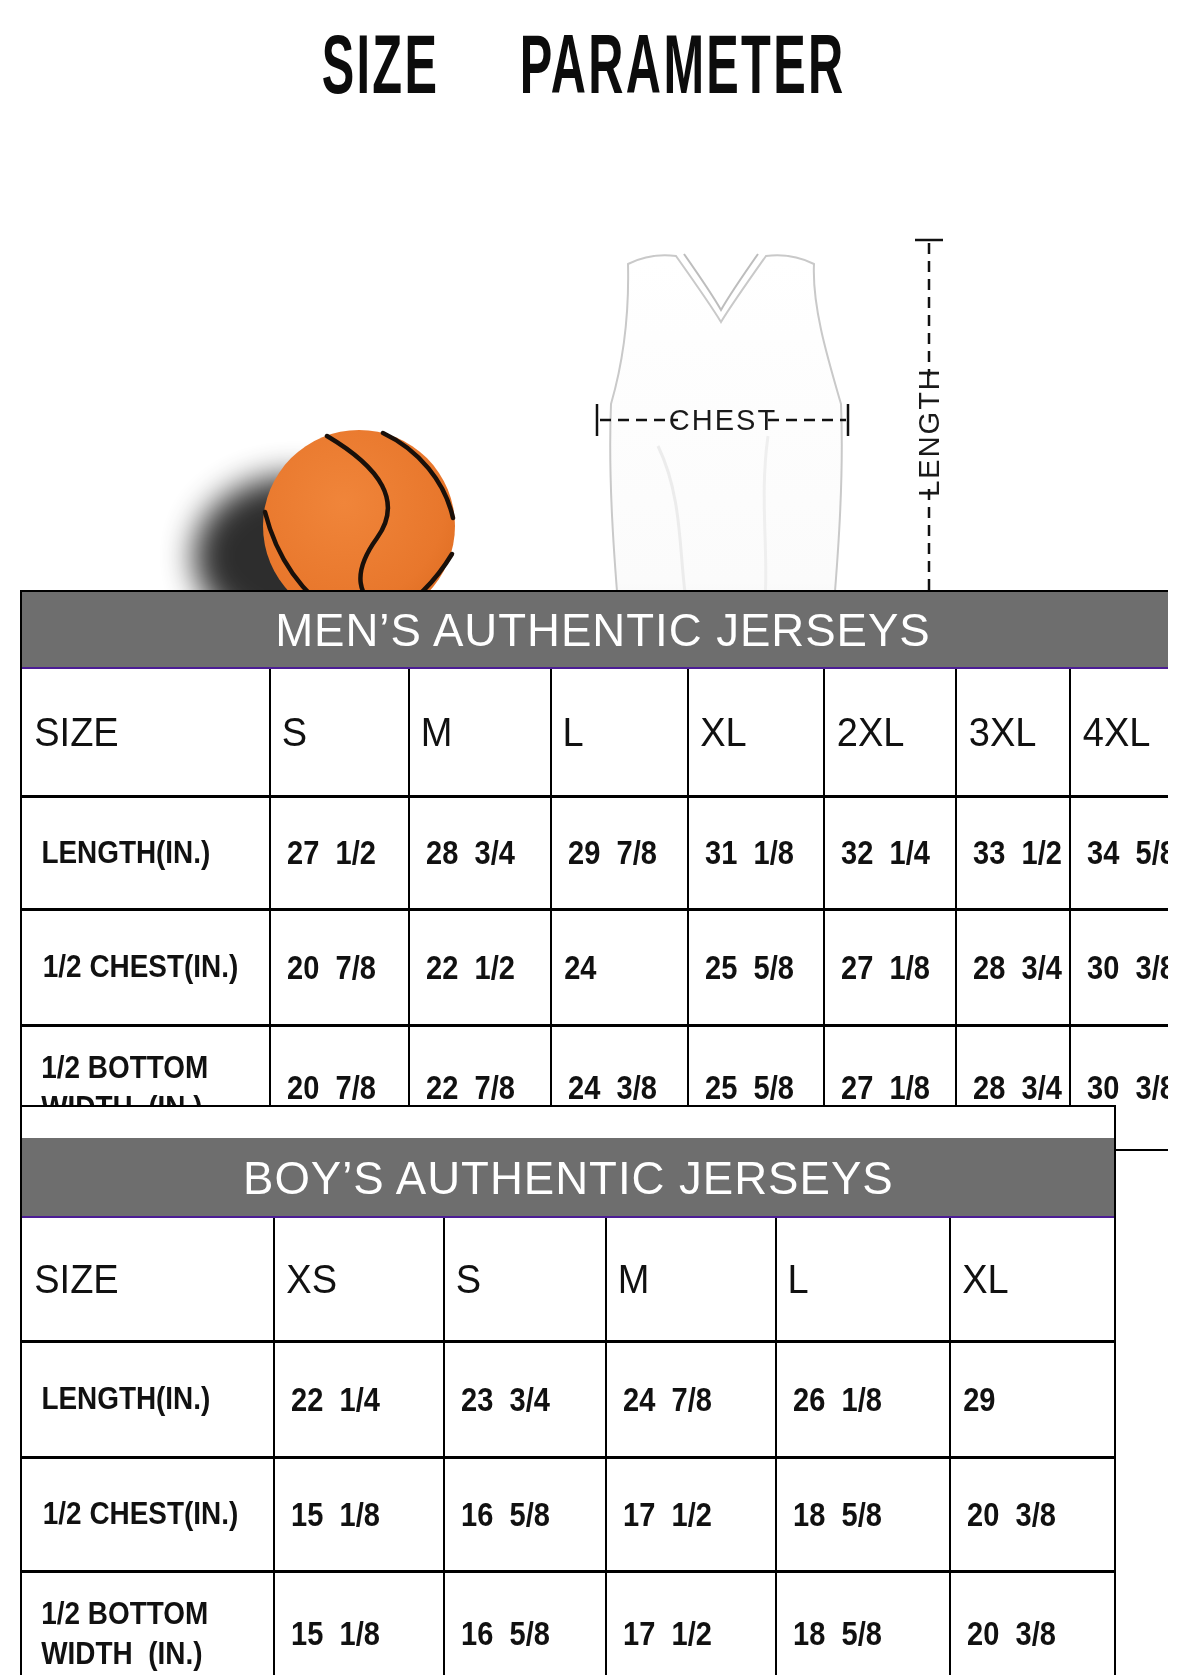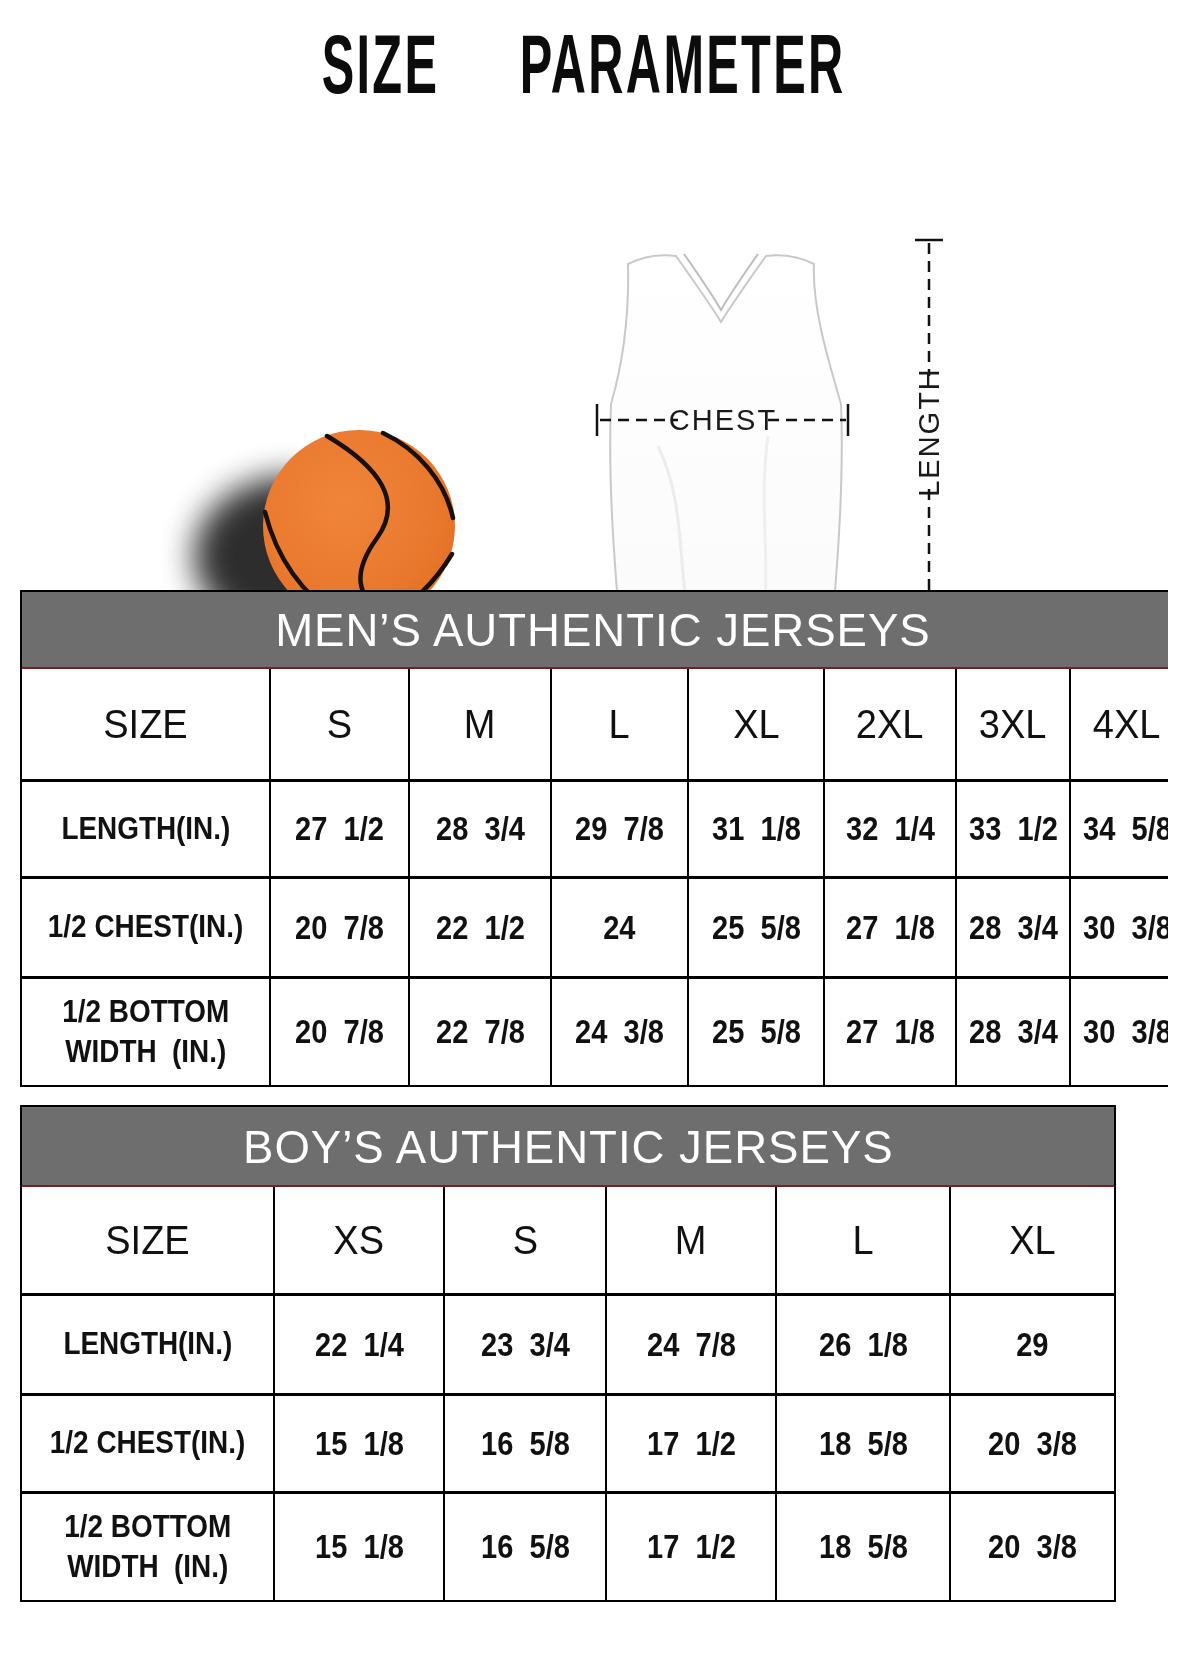--- a/index.html
+++ b/index.html
@@ -19,27 +19,27 @@
   .jersey-svg{left:596px;top:134px;}
   .chest-svg{left:594px;top:286px;}
   .length-svg{left:897px;top:122px;}
   .measure-text{font-family:"Liberation Sans",sans-serif;font-size:29px;fill:#1a1a1a;letter-spacing:2px;}
 
   
   .tablewrap{position:absolute;border:2px solid #000;background:#fff;}
   .mens{left:20px;top:590px;width:1161px;}
   .boys{left:20px;top:1105px;width:1092px;}
   .banner{background:#6e6e6e;color:#fff;display:flex;align-items:center;justify-content:center;
-          border-bottom:2px solid #7f1d1d;text-align:right;}
+          border-bottom:2px solid #4c1d95;text-align:right;}
   .mens .banner{height:75px;}
-  .boys .banner{height:78px;}
+  .boys .banner{height:78px;margin-top:31px;}
   .banner span{display:inline-block;font-size:47px;letter-spacing:1px;transform:scaleX(.97);white-space:pre;}
 
   table{border-collapse:collapse;width:100%;table-layout:fixed;}
-  td{border:2px solid #000;text-align:center;vertical-align:middle;padding:2px;}
+  td{border:2px solid #000;vertical-align:middle;padding:10px;}
   td:first-child{border-left:0;} td:last-child{border-right:0;}
   tr.head td{border-top:0;height:108px;}
   tr:last-child td{border-bottom:0;}
   tr.r1 td,tr.r2 td,tr.r3 td{border-top-width:3px;font-weight:bold;}
 
   .mens tr.head td{height:106px;}
   .mens tr.r1 td{height:90px;}
   .mens tr.r2 td{height:93px;}
   .mens tr.r3 td{height:102px;}
   .boys tr.head td{height:102px;}

